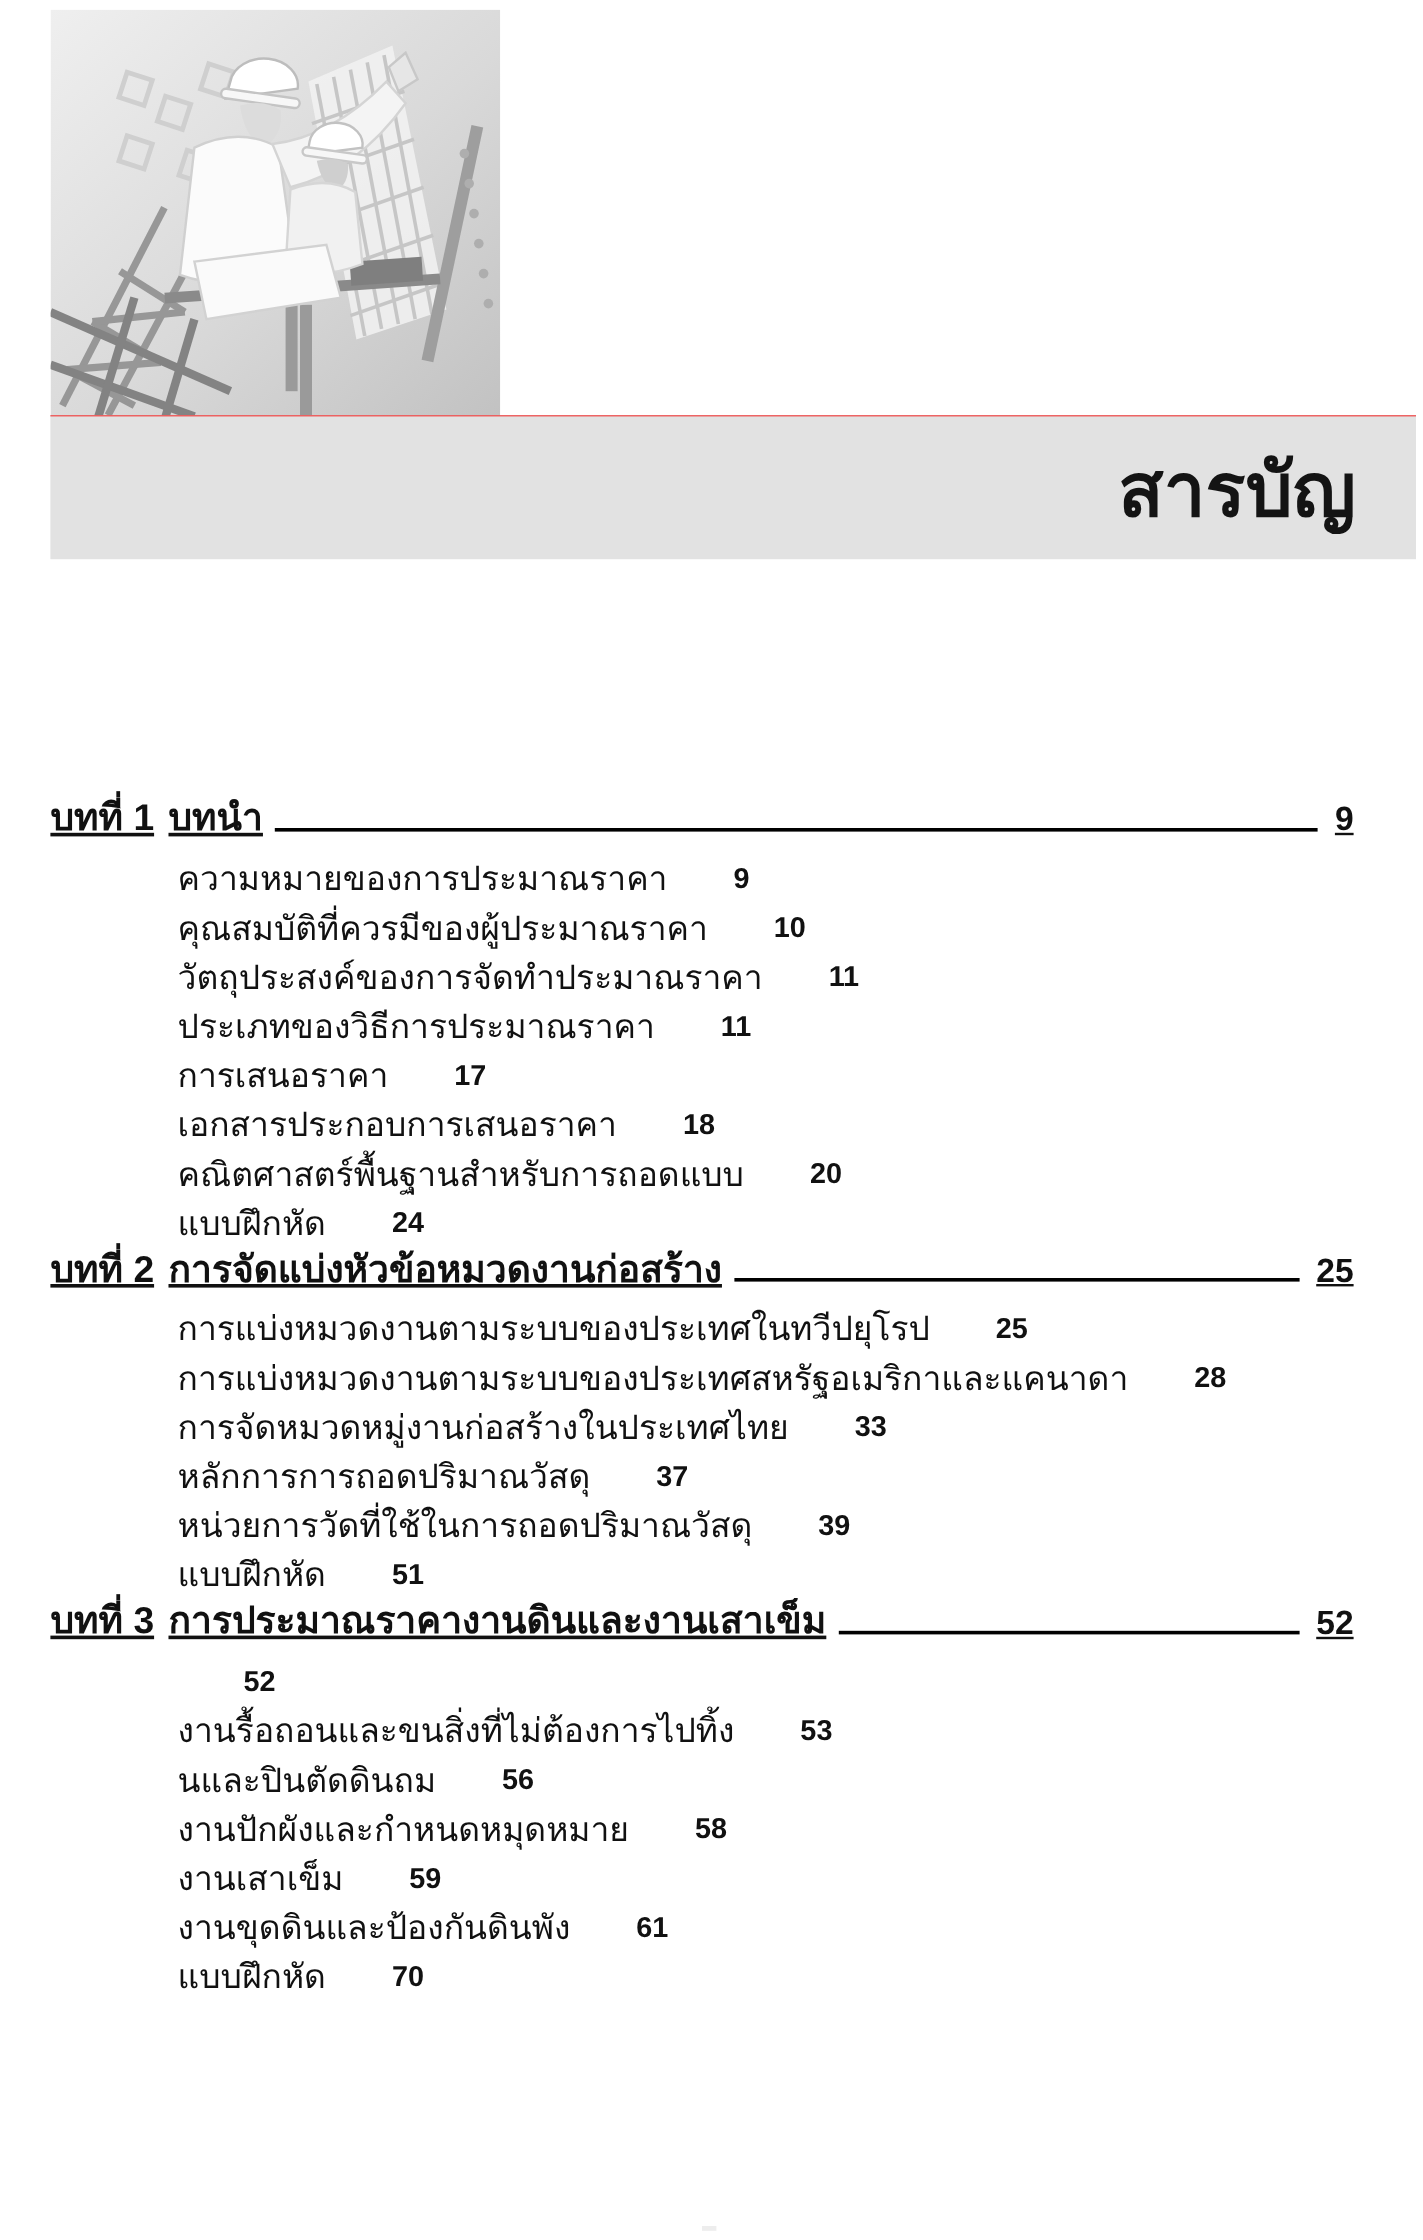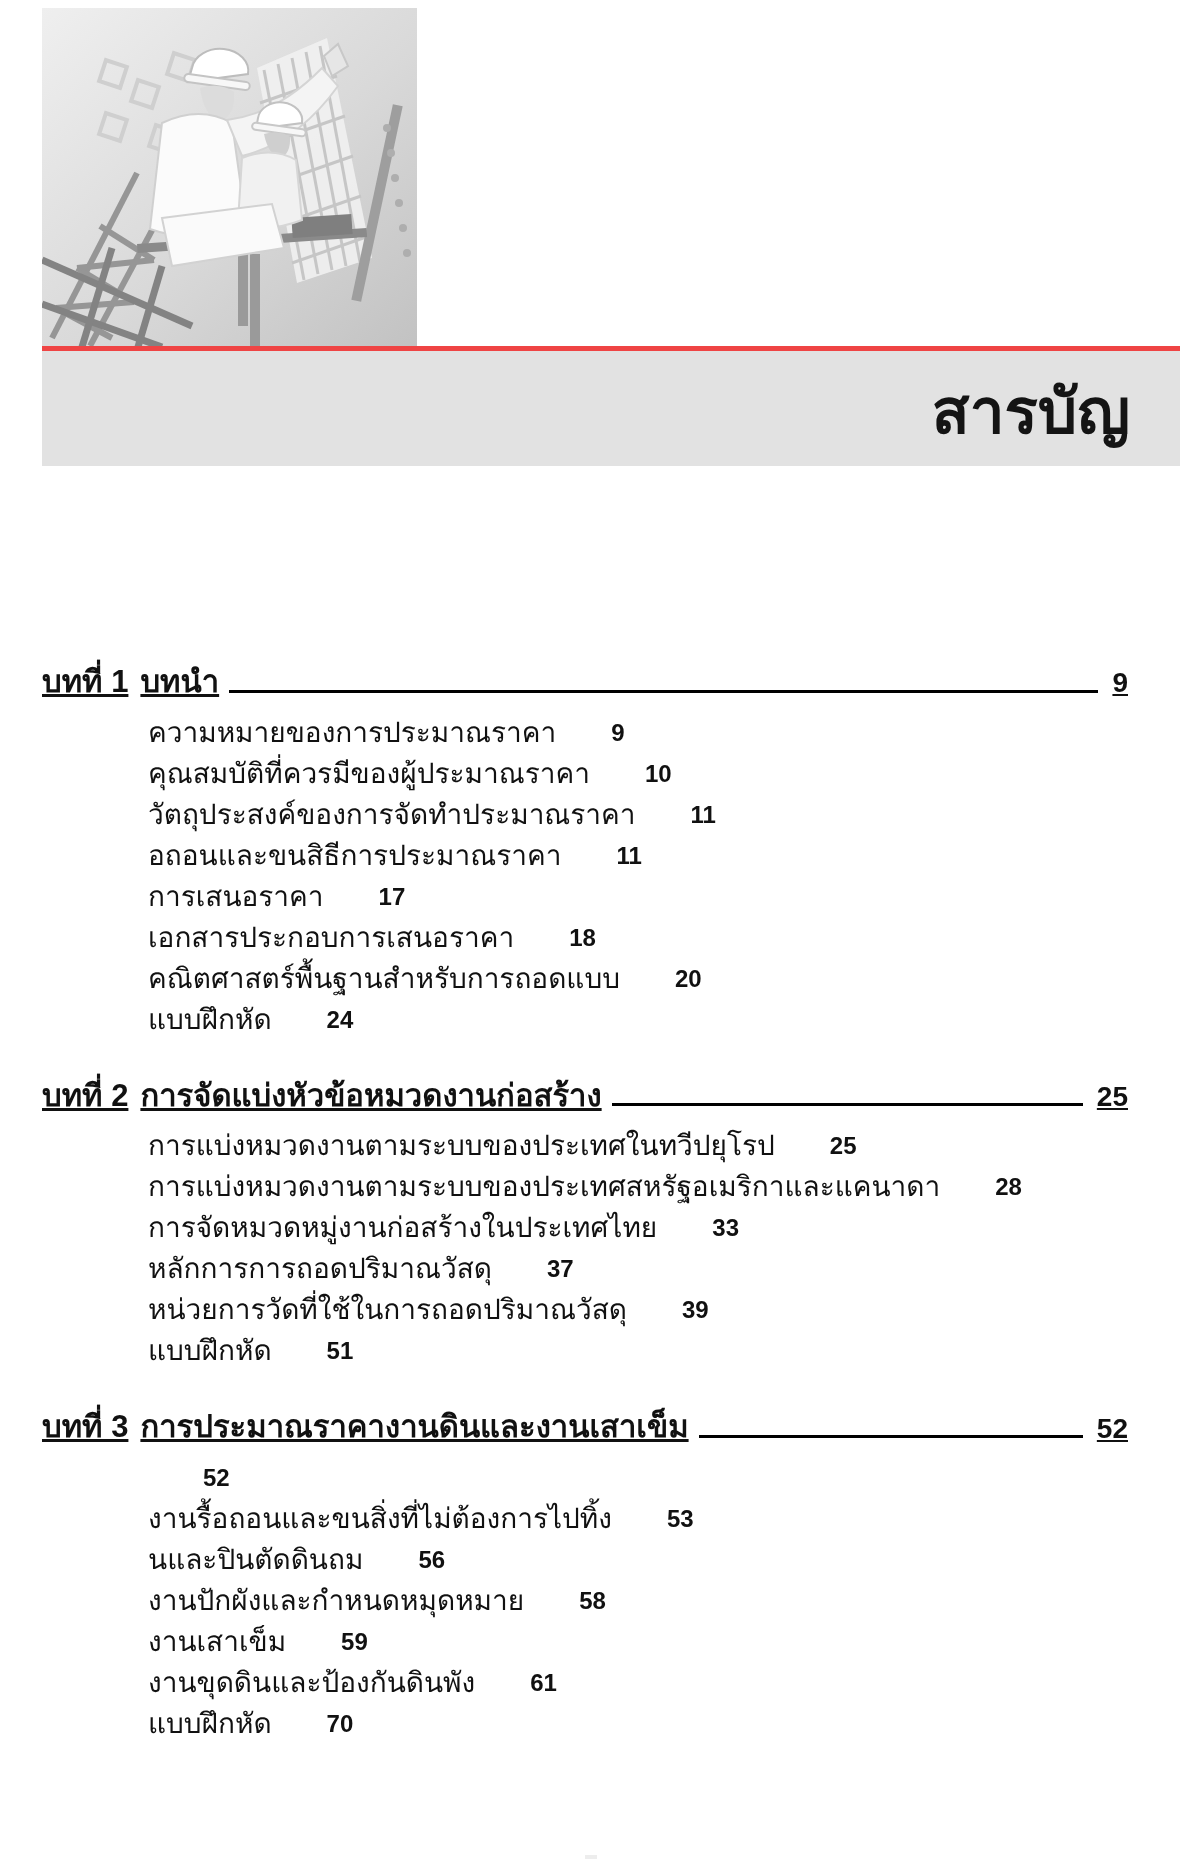--- a/index.html
+++ b/index.html
@@ -20,21 +20,21 @@
     overflow: hidden;
   }
   .photo svg { display: block; }
 
   
   .banner {
     position: absolute;
     left: 42px; top: 346px;
     width: 1138px; height: 120px;
     background: #e2e2e2;
-    border-top: 5px solid #ef4444;
+    border-top: 1px solid #ef4444;
     display: flex;
     align-items: center;
     justify-content: flex-end;
     padding-right: 50px;
   }
   .banner h1 {
     font-size: 62px;
     font-weight: bold;
     color: #141414;
     letter-spacing: 0px;
@@ -51,21 +51,21 @@
   .chapter-row {
     display: flex;
     align-items: flex-end;
     font-weight: bold;
     font-size: 31px;
     line-height: 1.15;
     margin-bottom: 12px;
     text-decoration: underline;
   }
   .chapter-row + .chapter-row,
-  .item-row + .chapter-row { margin-top: 38px; }
+  .item-row + .chapter-row { }
   .ch-label { white-space: nowrap; }
   .ch-title { white-space: nowrap; margin-left: 12px; }
   .leader {
     flex: 1;
     border-bottom: 3px solid #000000;
     margin: 0 14px 7px 10px;
     min-width: 40px;
   }
   .ch-page {
     font-size: 28px;
@@ -213,21 +213,21 @@
     <span class="item-title">คุณสมบัติที่ควรมีของผู้ประมาณราคา</span>
     <span class="item-page">10</span>
   </div>
 
   <div class="item-row">
     <span class="item-title">วัตถุประสงค์ของการจัดทำประมาณราคา</span>
     <span class="item-page">11</span>
   </div>
 
   <div class="item-row">
-    <span class="item-title">อถอนและขนสิธีการประมาณราคา</span>
+    <span class="item-title">ประเภทของวิธีการประมาณราคา</span>
     <span class="item-page">11</span>
   </div>
 
   <div class="item-row">
     <span class="item-title">การเสนอราคา</span>
     <span class="item-page">17</span>
   </div>
 
   <div class="item-row">
     <span class="item-title">เอกสารประกอบการเสนอราคา</span>

